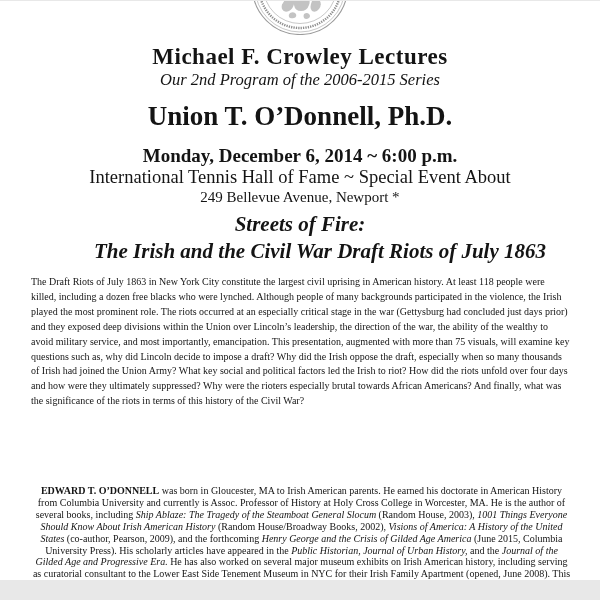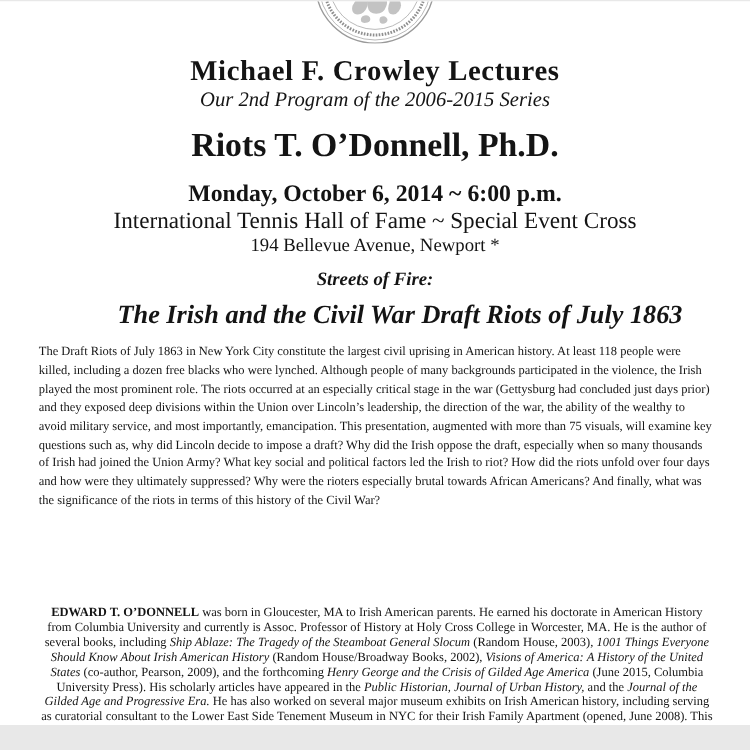--- a/index.html
+++ b/index.html
@@ -19,21 +19,21 @@
     top: 0; left: 250px;
     width: 100px; height: 34px;
     overflow: hidden;
   }
   .series-title   { top: 42px;  font-size: 23px;   font-weight: bold; line-height: 28px; letter-spacing: 0.5px; }
   .series-sub     { top: 69px;  font-size: 16.5px; font-style: italic; line-height: 20px; }
   .speaker-name   { top: 98px;  font-size: 27px;   font-weight: bold; line-height: 34px; }
   .event-datetime { top: 143px; font-size: 19px;   font-weight: bold; line-height: 23px; }
   .event-venue    { top: 165px; font-size: 18.5px; line-height: 23px; }
   .event-address  { top: 187px; font-size: 15px;   line-height: 19px; }
-  .talk-title-1   { top: 211px; font-size: 15px;   font-weight: bold; font-style: italic; line-height: 25px; }
+  .talk-title-1   { top: 211px; font-size: 21px;   font-weight: bold; font-style: italic; line-height: 25px; }
   .talk-title-2   { top: 237px; font-size: 21px;   font-weight: bold; font-style: italic; line-height: 26px; padding-left: 40px; }
   .abstract {
     position: absolute;
     top: 274px; left: 31px; right: 29px;
     font-size: 10px;
     line-height: 14.9px;
     text-align: left;
   }
   .bio {
     position: absolute;
@@ -71,24 +71,24 @@
         <path d="M46 -4 q6 -3 11 0 q4 3 2 8 q-2 6 -8 6 q-6 0 -7 -6 q-1 -5 2 -8 z"></path>
         <path d="M62 0 q5 -4 8 0 q2 4 -1 8 q-3 4 -7 2 q-3 -3 0 -10 z"></path>
         <path d="M40 12 q4 -2 6 1 q1 3 -2 4 q-4 1 -5 -1 q-1 -2 1 -4 z"></path>
         <path d="M54 13 q3 -2 5 0 q2 2 0 4 q-3 2 -5 0 q-1 -2 0 -4 z"></path>
       </g>
     </svg>
   </div>
 
   <div class="centered series-title">Michael F. Crowley Lectures</div>
   <div class="centered series-sub">Our 2nd Program of the 2006-2015 Series</div>
-  <div class="centered speaker-name">Riots T. O’Donnell, Ph.D.</div>
-  <div class="centered event-datetime">Monday, October 6, 2014 ~ 6:00 p.m.</div>
-  <div class="centered event-venue">International Tennis Hall of Fame ~ Special Event Cross</div>
-  <div class="centered event-address">194 Bellevue Avenue, Newport *</div>
+  <div class="centered speaker-name">Union T. O’Donnell, Ph.D.</div>
+  <div class="centered event-datetime">Monday, December 6, 2014 ~ 6:00 p.m.</div>
+  <div class="centered event-venue">International Tennis Hall of Fame ~ Special Event About</div>
+  <div class="centered event-address">249 Bellevue Avenue, Newport *</div>
   <div class="centered talk-title-1">Streets of Fire:</div>
   <div class="centered talk-title-2">The Irish and the Civil War Draft Riots of July 1863</div>
 
   <div class="abstract">The Draft Riots of July 1863 in New York City constitute the largest civil uprising in American history. At least 118 people were killed, including a dozen free blacks who were lynched. Although people of many backgrounds participated in the violence, the Irish played the most prominent role. The riots occurred at an especially critical stage in the war (Gettysburg had concluded just days prior) and they exposed deep divisions within the Union over Lincoln’s leadership, the direction of the war, the ability of the wealthy to avoid military service, and most importantly, emancipation. This presentation, augmented with more than 75 visuals, will examine key questions such as, why did Lincoln decide to impose a draft? Why did the Irish oppose the draft, especially when so many thousands of Irish had joined the Union Army? What key social and political factors led the Irish to riot? How did the riots unfold over four days and how were they ultimately suppressed? Why were the rioters especially brutal towards African Americans? And finally, what was the significance of the riots in terms of this history of the Civil War?</div>
 
   <div class="bio"><span style="font-weight: bold;">EDWARD T. O’DONNELL</span><span> was born in Gloucester, MA to Irish American parents. He earned his doctorate in American History from Columbia University and currently is Assoc. Professor of History at Holy Cross College in Worcester, MA. He is the author of several books, including </span><span style="font-style: italic;">Ship Ablaze: The Tragedy of the Steamboat General Slocum</span><span> (Random House, 2003), </span><span style="font-style: italic;">1001 Things Everyone Should Know About Irish American History</span><span> (Random House/Broadway Books, 2002), </span><span style="font-style: italic;">Visions of America: A History of the United States</span><span> (co-author, Pearson, 2009), and the forthcoming </span><span style="font-style: italic;">Henry George and the Crisis of Gilded Age America</span><span> (June 2015, Columbia University Press). His scholarly articles have appeared in the </span><span style="font-style: italic;">Public Historian, Journal of Urban History,</span><span> and the </span><span style="font-style: italic;">Journal of the Gilded Age and Progressive Era.</span><span> He has also worked on several major museum exhibits on Irish American history, including serving as curatorial consultant to the Lower East Side Tenement Museum in NYC for their Irish Family Apartment (opened, June 2008). This is his second lecture for the Museum of Newport Irish History.</span></div>
 
   <div class="footer-clipped">Following the lecture, copies of his books will be sold</div>
 
 </div>

